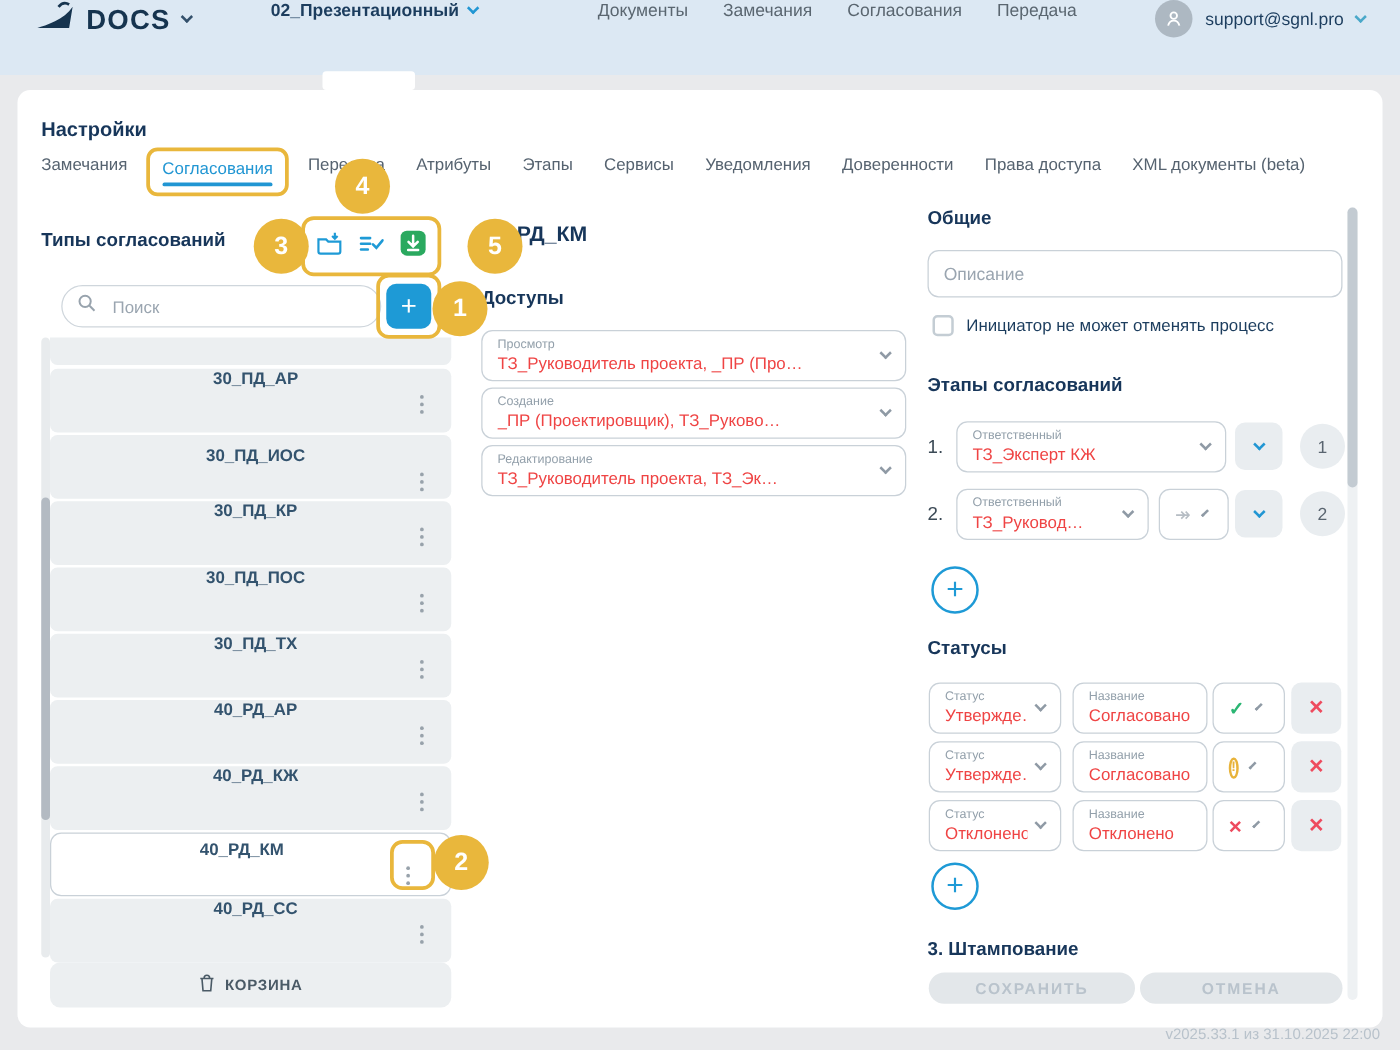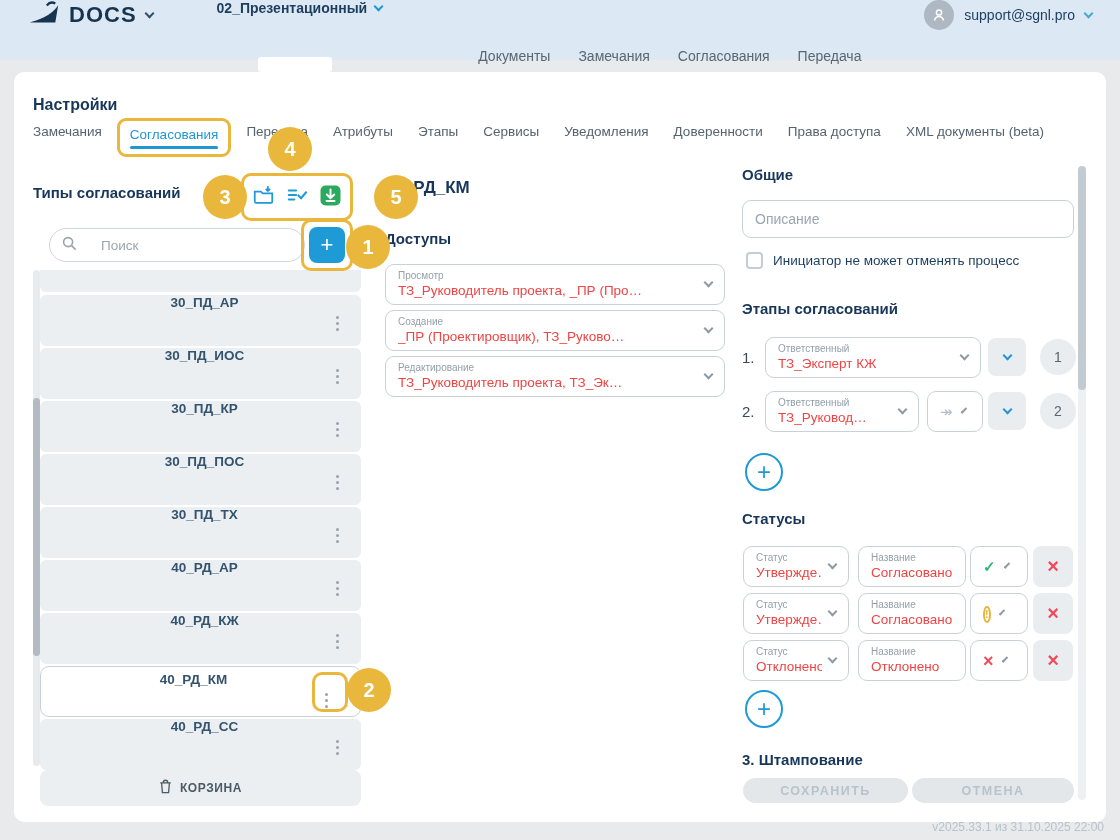--- a/index.html
+++ b/index.html
@@ -11,21 +11,21 @@
             display:flex; align-items:flex-start; padding:0 28px; }
   .logo-group { display:flex; align-items:center; gap:9px; }
   .logo-text { font-size:22px; font-weight:700; letter-spacing:1px; color:#16344f; }
   .chev { display:inline-block; width:7px; height:7px; border-right:2px solid #8f9aa5;
           border-bottom:2px solid #8f9aa5; transform:rotate(45deg); margin-top:-4px; }
   .chev.navy { border-color:#2e4burns; border-color:#33506b; }
   .chev.blue { border-color:#2196d3; }
   .chev.teal { border-color:#4aa8c9; }
   .project { margin-left:64px; display:flex; align-items:center; gap:8px;
              font-size:14px; font-weight:700; color:#1c3d5e; }
-  .nav { margin-left:96px; display:flex; gap:28px; font-size:14px; color:#5a6670;margin-top:48px; }
+  .nav { margin-left:96px; display:flex; gap:28px; font-size:14px; color:#5a6670; }
   .nav span { cursor:default; }
   .user { margin-left:auto; display:flex; align-items:center; gap:10px;
           font-size:14px; color:#1c3d5e; }
   .avatar { width:30px; height:30px; border-radius:50%; background:#adb8c2;
             display:flex; align-items:center; justify-content:center; }
 
   
   .card { position:absolute; left:14px; top:72px; width:1092px; height:750px;
           background:#ffffff; border-radius:10px; }
   .abs { position:absolute; }
@@ -39,21 +39,21 @@
   .tab { cursor:pointer; }
   .tab.active { color:#2196d3; border:3px solid #e9b73c; border-radius:9px;
                 padding:6px 10px 5px; margin:-6px -10px -5px; }
   .tab .ul { display:none; }
   .tab.active .ul { display:block; height:3px; background:#2196d3; border-radius:2px; margin-top:4px; }
 
   
   .toolbar { left:227px; top:101px; width:112px; height:48px; display:flex; align-items:center;
              justify-content:center; gap:13px; border:3px solid #e9b73c; border-radius:10px; z-index:20; }
   .searchbox { left:35px; top:156px; width:256px; height:34px; border:1px solid #cfd6dc;
-               border-radius:17px; background:#fff; display:flex; align-items:center; padding:0 12px; gap:24px; }
+               border-radius:17px; background:#fff; display:flex; align-items:center; padding:0 12px; gap:13px; }
   .searchbox input { border:none; outline:none; flex:1; font-size:13.5px; color:#1c3d5e; background:transparent; }
   .searchbox input::placeholder { color:#9aa5b0; }
   .addbtn { left:295px; top:155px; width:36px; height:36px; background:#1e9ad6; border-radius:8px;
             color:#fff; font-size:22px; font-weight:400; display:flex; align-items:center;
             justify-content:center; cursor:pointer; z-index:21; }
   .goldbox { position:absolute; border:3px solid #e9b73c; border-radius:10px; z-index:24; pointer-events:none; }
   .badge { position:absolute; width:44px; height:44px; border-radius:50%; background:#e9b73c;
            color:#fff; font-size:20px; font-weight:700; display:flex; align-items:center;
            justify-content:center; z-index:30; }
   .lrow { position:absolute; left:26px; width:321px; height:51px; background:#eceff1; border-radius:6px;
@@ -199,21 +199,21 @@
     <div class="abs" style="left:26px; top:198px; width:321px; height:22px; background:#eceff1; border-radius:0 0 6px 6px;"></div>
 
     <div class="lrow" style="top:223px;">
         <span>30_ПД_АР</span>
         <span class="kebab">
           <i></i>
           <i></i>
           <i></i>
         </span>
       </div>
-    <div class="lrow" style="top:276px;">
+    <div class="lrow" style="top:276px;justify-content:flex-end;">
         <span>30_ПД_ИОС</span>
         <span class="kebab">
           <i></i>
           <i></i>
           <i></i>
         </span>
       </div>
     <div class="lrow" style="top:329px;">
         <span>30_ПД_КР</span>
         <span class="kebab">

